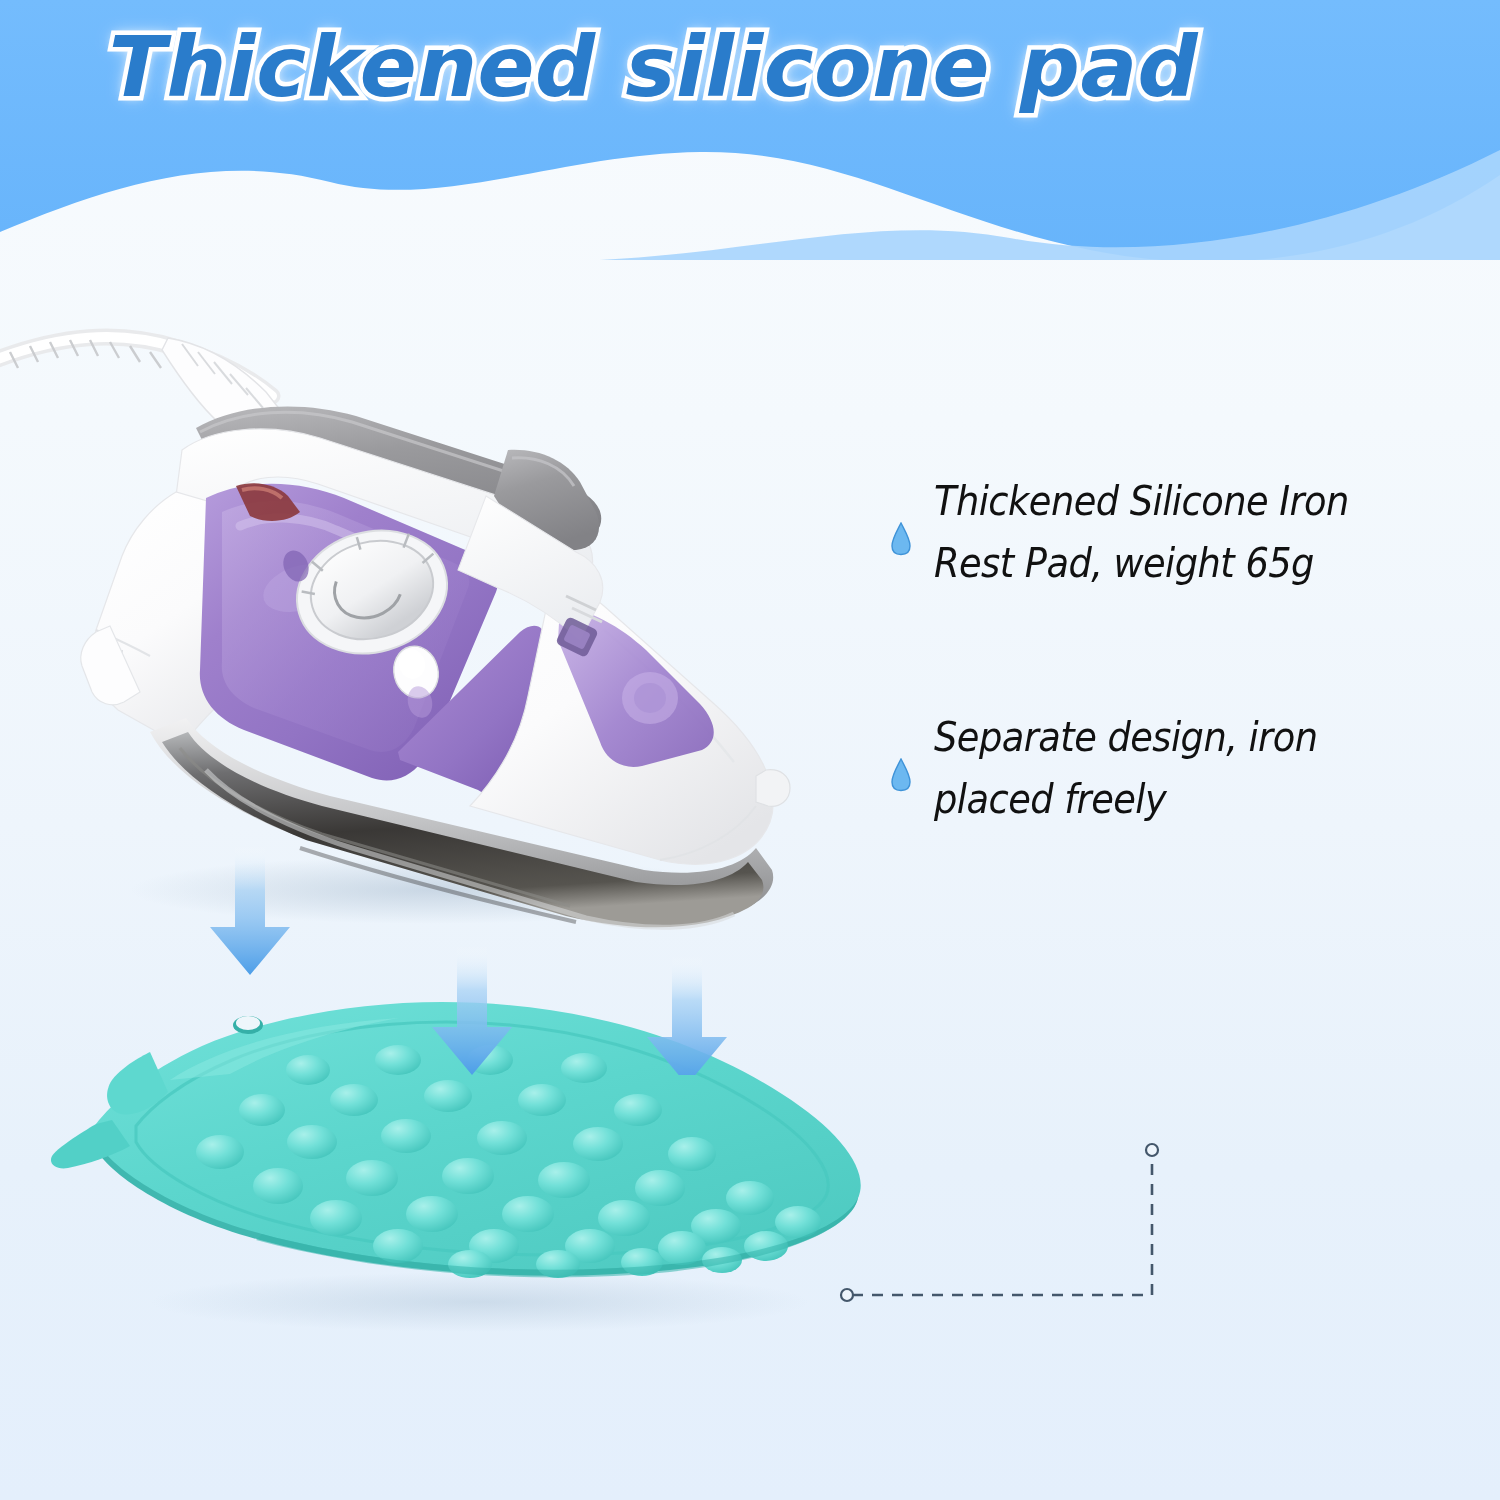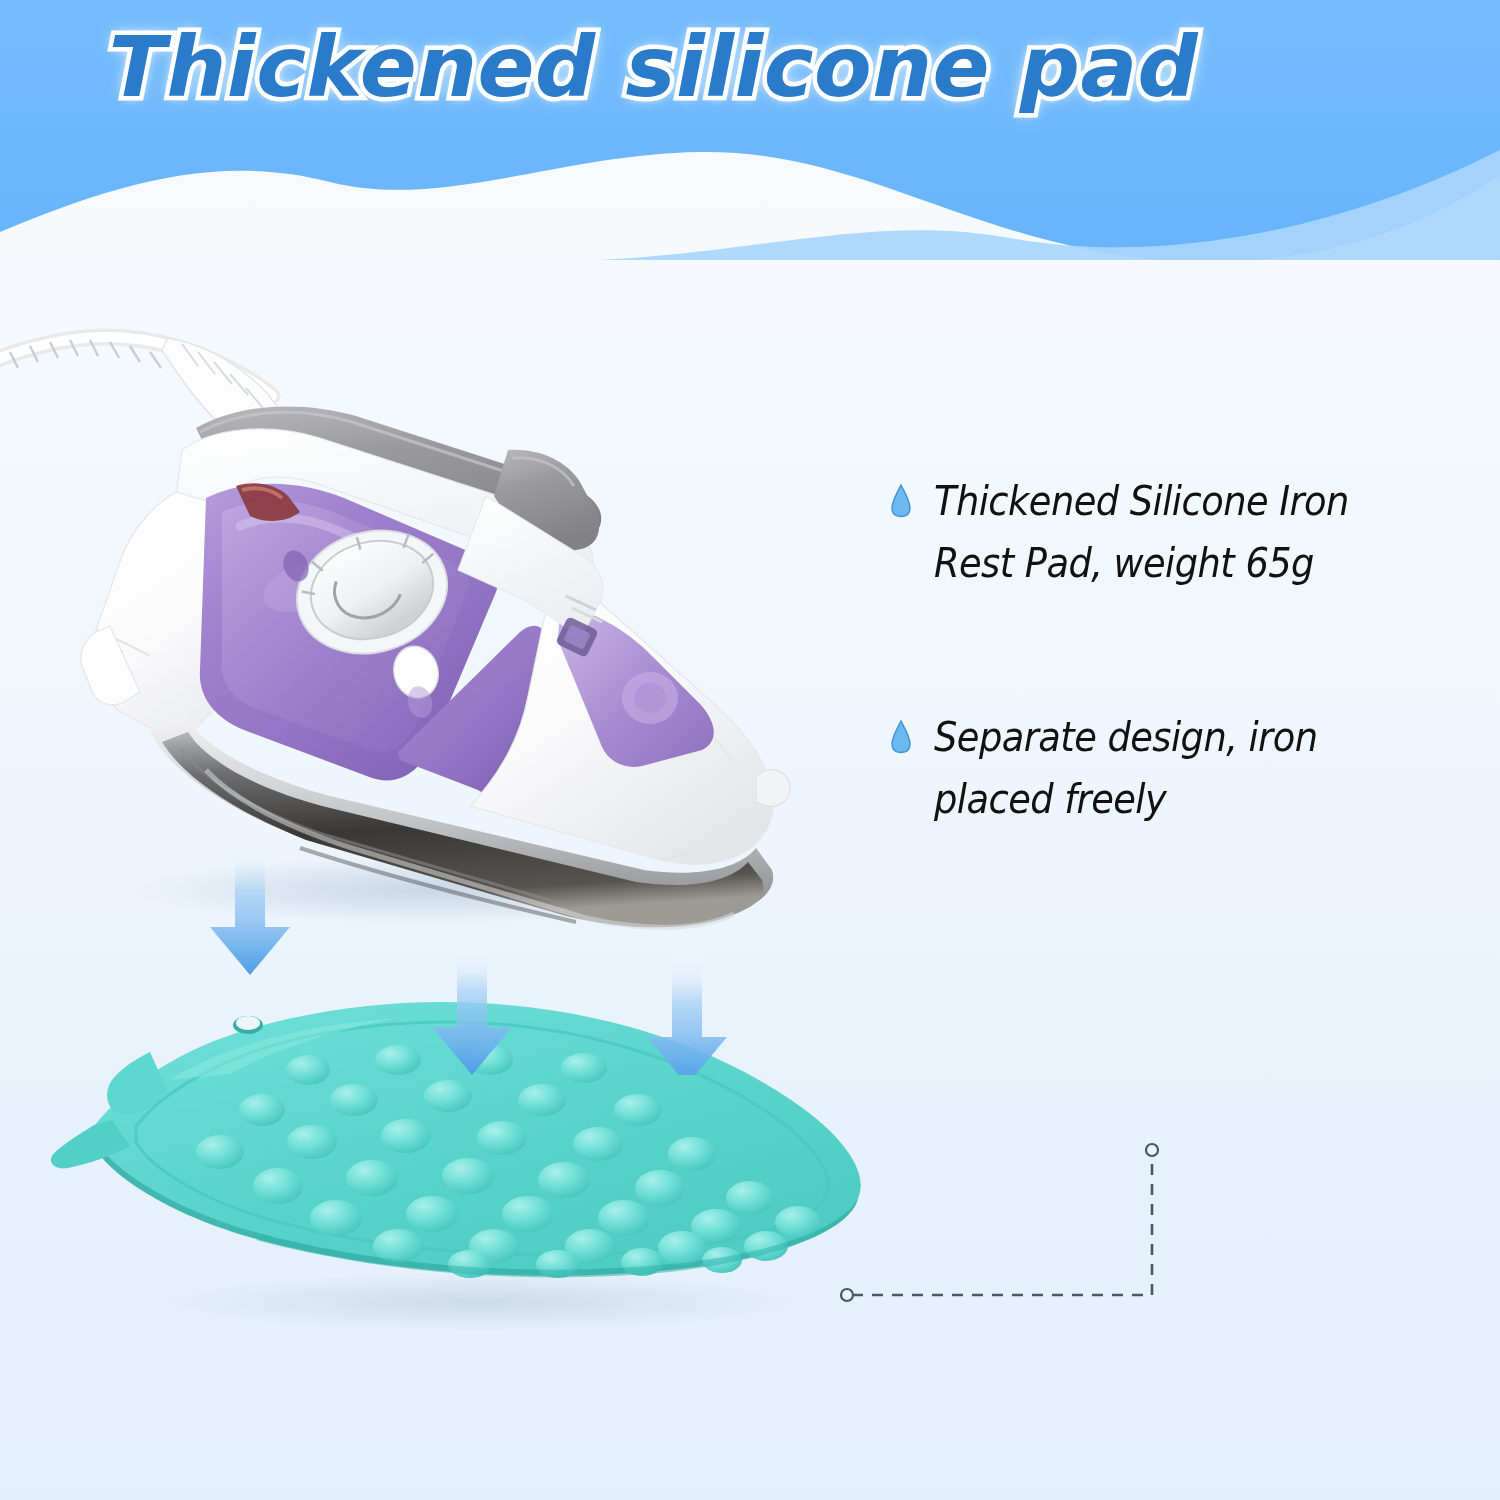--- a/index.html
+++ b/index.html
@@ -94,21 +94,21 @@
 
   
   .features {
     position: absolute;
     left: 890px; top: 470px;
     width: 590px;
     z-index: 7;
   }
   .feature {
     display: flex;
-    align-items: flex-start;
+    align-items: center;
     margin-bottom: 112px;
   }
   .feature:last-child { margin-bottom: 12px; }
 
   .drop-icon {
     flex: 0 0 auto;
     width: 22px;
     height: 34px;
     margin-top: 14px;
     margin-right: 22px;

